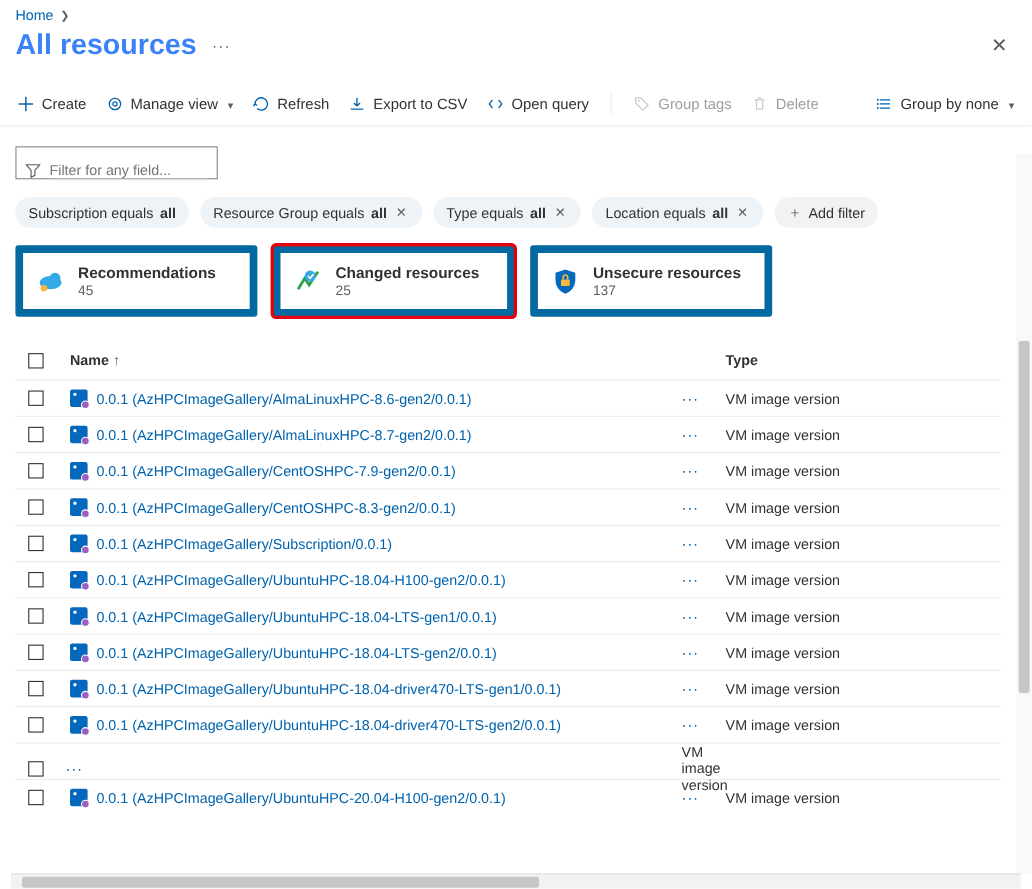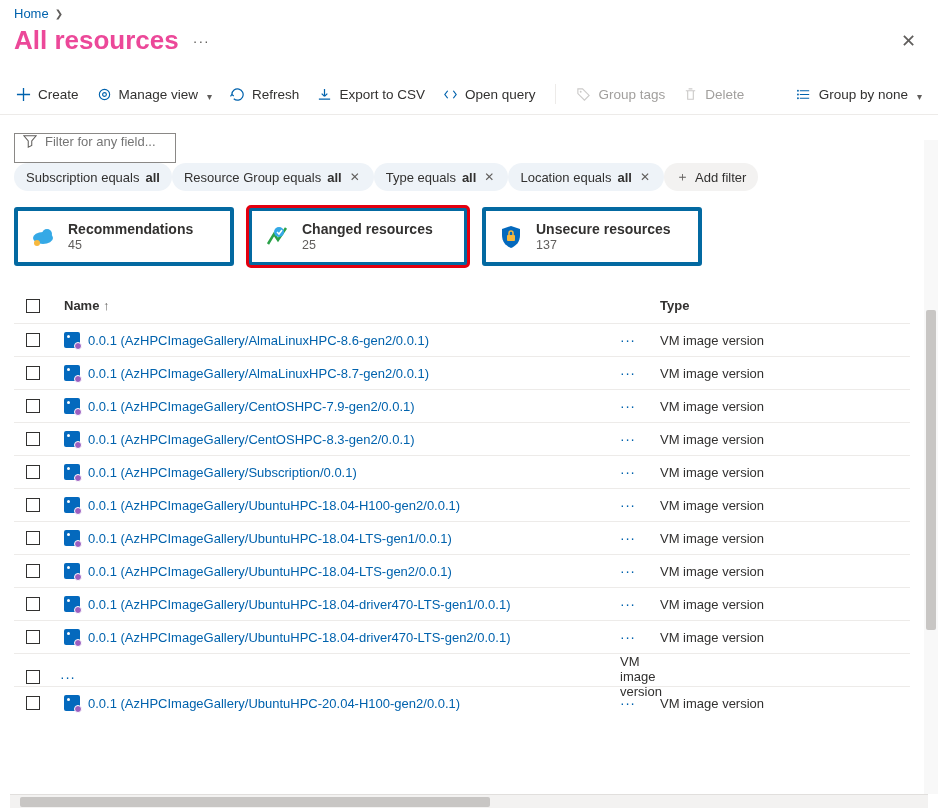--- a/index.html
+++ b/index.html
@@ -1,41 +1,41 @@
 <!DOCTYPE html>
 <html><head>
 <meta charset="utf-8">
 <style>
 *{box-sizing:border-box;margin:0;padding:0;font-family:"Segoe UI",Arial,sans-serif}
 body{background:#fff;color:#323130;width:938px;height:808px;overflow:hidden;position:relative}
 a{color:#0062ad;text-decoration:none}
 .breadcrumb{padding:6px 14px 2px;font-size:13px;display:flex;align-items:center;gap:6px}
 .breadcrumb .chev{color:#605e5c;font-size:10px}
 .header{display:flex;align-items:center;padding:2px 14px 8px}
-.page-title{font-size:26px;font-weight:600;color:#ec4899}
+.page-title{font-size:26px;font-weight:600;color:#3b82f6}
 .ellipsis{margin-left:14px;color:#605e5c;font-size:14px;letter-spacing:1px;cursor:pointer}
 .close-x{margin-left:auto;font-size:18px;color:#605e5c;cursor:pointer;padding:4px 8px}
 .toolbar{display:flex;align-items:center;gap:14px;padding:10px 14px;border-bottom:1px solid #edebe9;margin-top:10px;flex-wrap:nowrap}
 .tb-btn{display:inline-flex;align-items:flex-end;gap:7px;font-size:13.5px;color:#323130;cursor:pointer;padding:2px 2px}
 .tb-btn svg{width:15px;height:15px}
 .tb-btn.disabled{color:#a19f9d;cursor:default}
 .tb-btn.disabled svg{opacity:.55}
 .tb-sep{width:1px;height:20px;background:#edebe9;margin:0 4px}
 .chev-dn{font-size:10px;color:#605e5c;margin-left:2px}
 .content{padding:18px 14px 0;height:660px;overflow:hidden}
-.filter-box{display:inline-flex;align-items:flex-start;border:1px solid #8a8886;height:30px;width:162px;padding:0 8px;gap:8px}
+.filter-box{display:inline-flex;align-items:flex-end;border:1px solid #8a8886;height:30px;width:184px;padding:0 8px;gap:8px}
 .filter-box input{border:none;outline:none;font-size:13px;width:100%;color:#323130}
 .filter-box svg{width:14px;height:14px;flex-shrink:0}
-.pills{display:flex;margin-top:0;flex-wrap:wrap}
+.pills{display:flex;gap:10px;margin-top:12px;flex-wrap:wrap}
 .pill{display:inline-flex;align-items:center;gap:6px;background:#eef3f8;border-radius:14px;padding:5px 12px;font-size:13px;color:#323130;cursor:pointer}
 .pill .b{font-weight:600}
 .pill .px{font-size:12px;color:#605e5c;padding:0 2px;cursor:pointer}
 .pill.add{background:#f3f2f1}
 .cards{display:flex;gap:14px;margin-top:16px}
-.card{display:flex;align-items:center;gap:12px;border:4px solid #0369a1;border-radius:3px;padding:10px 16px 10px 12px;min-width:220px;cursor:pointer;background:#fff}
+.card{display:flex;align-items:center;gap:12px;border:7px solid #0369a1;border-radius:3px;padding:10px 16px 10px 12px;min-width:220px;cursor:pointer;background:#fff}
 .card.hl{outline:3px solid #e3000f;outline-offset:-1px}
 .card-ico{width:26px;height:26px;display:flex;align-items:center;justify-content:center}
 .card-t{font-size:14px;font-weight:600;color:#323130}
 .card-c{font-size:12.5px;color:#605e5c;margin-top:1px}
 .table-wrap{margin-top:22px;height:430px;overflow-y:auto;border-right:14px solid transparent}
 .thead,.row{display:grid;grid-template-columns:46px 560px 40px 250px;align-items:center;border-bottom:1px solid #edebe9}
 .thead{height:36px;font-size:13px;font-weight:600}
 .thead .sort::after{content:" \2191";font-weight:400;color:#605e5c}
 .row{height:33px;font-size:13px}
 .cb{width:14px;height:14px;border:1px solid #323130;margin-left:12px;cursor:pointer}

